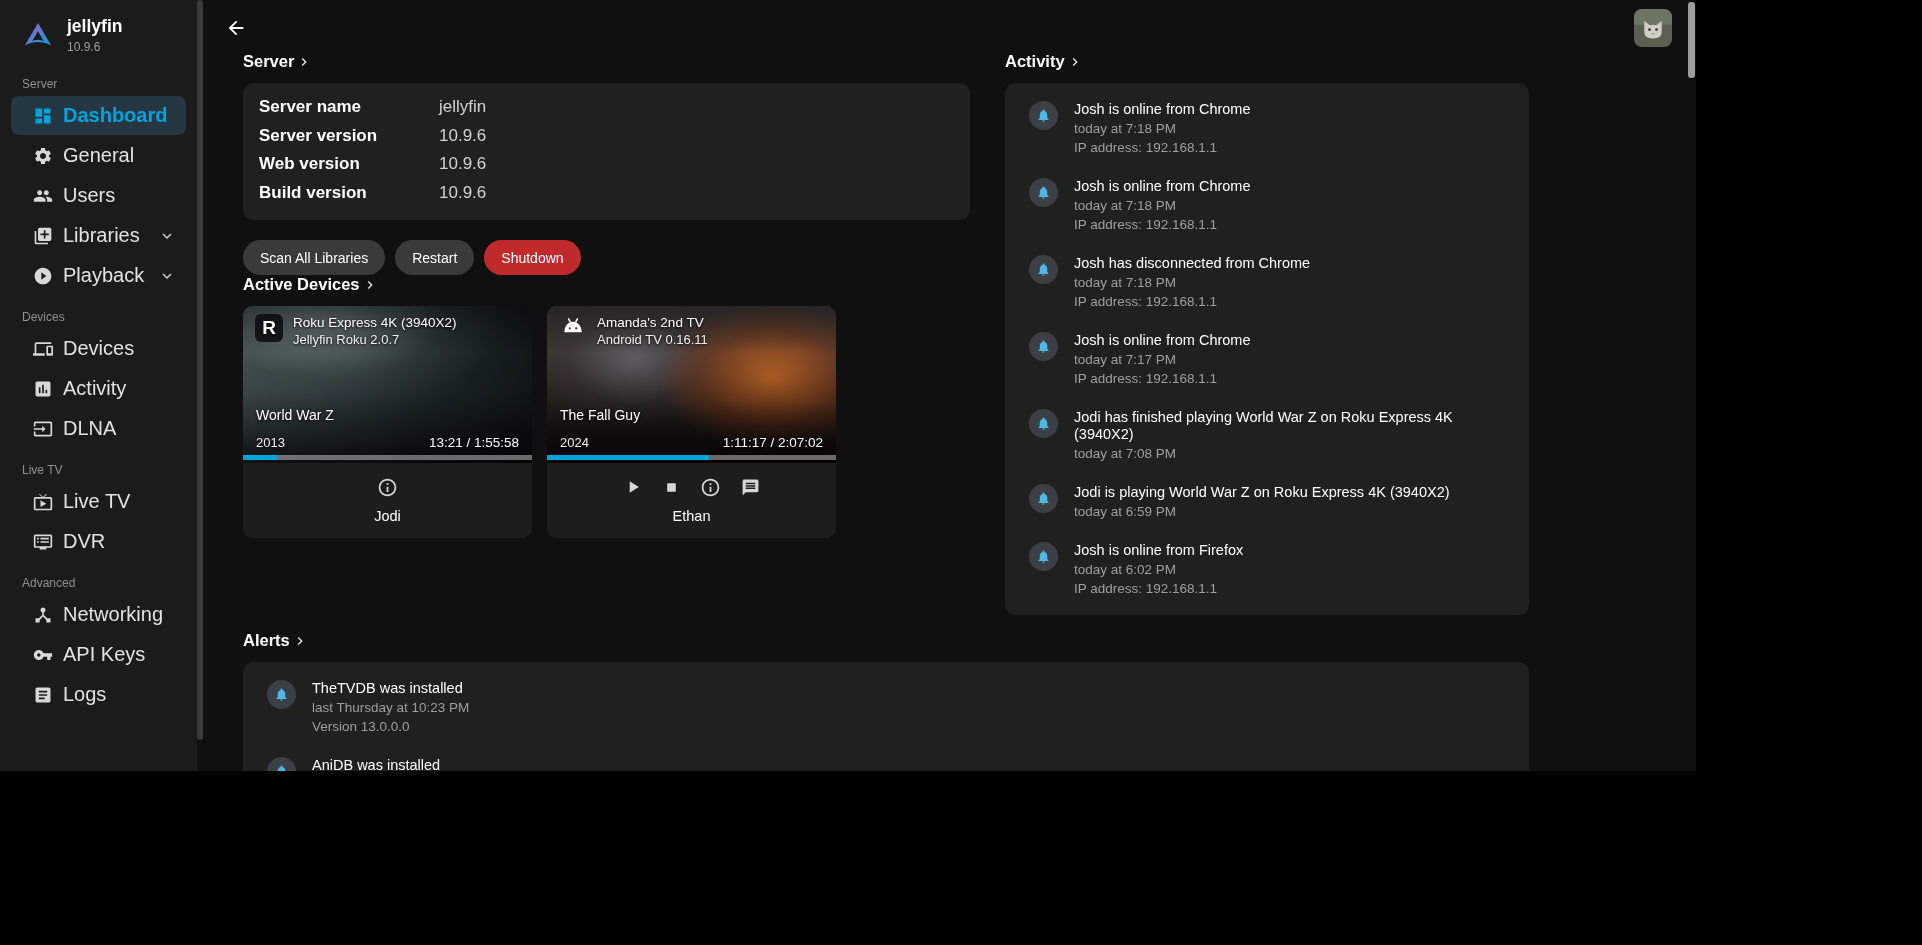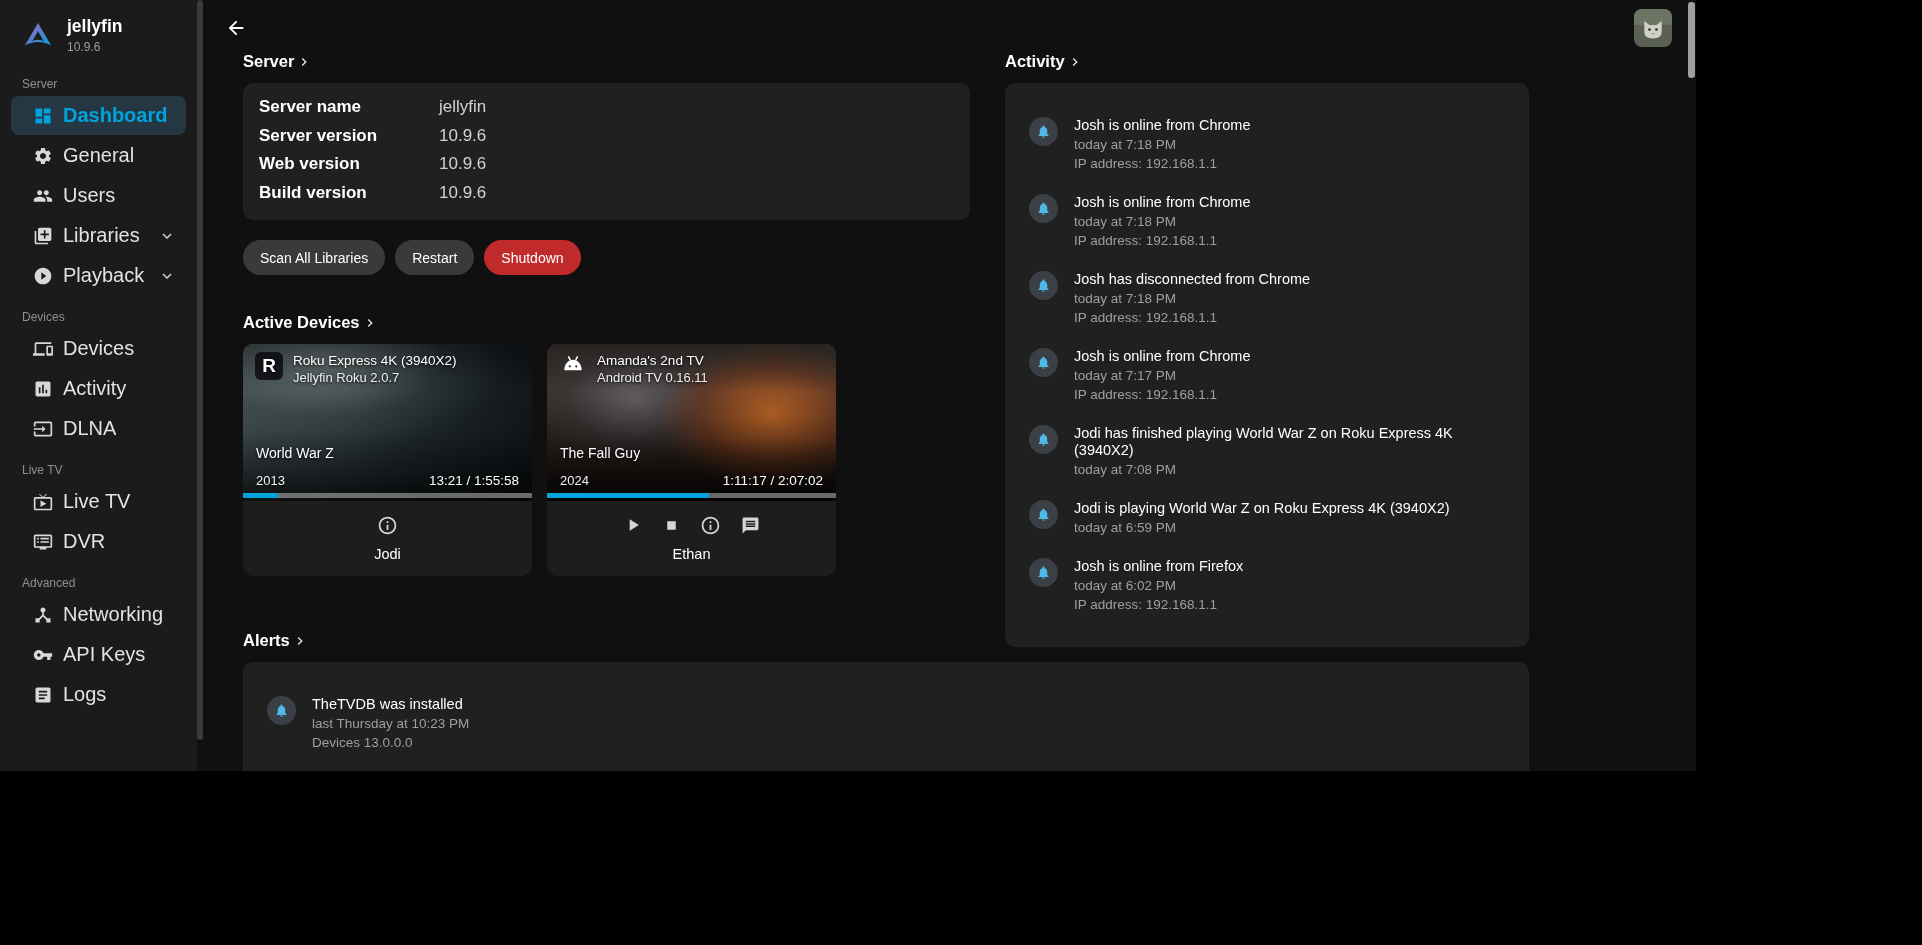--- a/index.html
+++ b/index.html
@@ -73,21 +73,21 @@
   .info-value { color: #d2d2d2; }
 
   .btn-row { margin-top: 20px; display: flex; gap: 10px; }
   .btn {
     height: 35px; padding: 0 17px; border: none; border-radius: 18px;
     background: #3a3a3a; color: #fff; font-family: inherit;
     font-size: 14px; font-weight: normal; cursor: pointer;
   }
   .btn.danger { background: #c02a2a; }
 
-  .subhead { margin-top: 38px; }
+  .subhead { }
   .cards-row { margin-top: 12px; display: flex; gap: 15px; }
   .session-card {
     width: 289px; border-radius: 10px; overflow: hidden; background: #1d1d1d;
     cursor: pointer;
   }
   .session-image { height: 157px; position: relative; }
   .image-wwz {
     background:
       linear-gradient(180deg, rgba(0,0,0,0.50) 0%, rgba(0,0,0,0.15) 30%, rgba(0,0,0,0.20) 55%, rgba(0,0,0,0.80) 100%),
       radial-gradient(90% 80% at 28% 10%, rgba(165,180,178,0.60) 0%, rgba(90,105,105,0.25) 45%, rgba(0,0,0,0) 70%),
@@ -120,21 +120,21 @@
   .session-progress {
     position: absolute; left: 0; right: 0; bottom: 3px; height: 5px;
     background: rgba(255,255,255,0.40);
   }
   .session-progress-fill { height: 100%; background: #00a4dc; }
   .session-footer { padding: 12px 0 14px; }
   .session-actions { display: flex; justify-content: center; align-items: center; gap: 20px; height: 24px; }
   .icon-btn { background: none; border: none; color: #d6d6d6; cursor: pointer; display: flex; padding: 0; }
   .session-user { text-align: center; margin-top: 9px; font-size: 14.5px; color: #fff; }
 
-  .list-card { margin-top: 12px; background: #202020; border-radius: 10px; padding: 23px 0; }
+  .list-card { margin-top: 12px; background: #202020; border-radius: 10px; padding: 7px 0; }
   .entry { display: flex; gap: 16px; padding: 11px 16px 11px 24px; align-items: flex-start; }
   .bell-circle {
     width: 29px; height: 29px; border-radius: 50%; background: #3b4046;
     flex: none; display: flex; align-items: center; justify-content: center; color: #4fb8e6;
   }
   .e-title { font-size: 14.5px; line-height: 17px; color: #fff; }
   .e-sub { font-size: 13.5px; line-height: 17px; color: #9f9f9f; margin-top: 2px; }
 
   .page-scroll-thumb {
     position: absolute; right: 1px; top: 2px; width: 7px; height: 76px;
@@ -571,21 +571,21 @@
       <div class="list-card">
         <div class="entry">
           <span class="bell-circle">
             <svg viewBox="0 0 24 24" width="15" height="15" fill="currentColor">
                 <path d="M12 22c1.1 0 2-.9 2-2h-4c0 1.1.9 2 2 2zm6-6v-5c0-3.07-1.63-5.64-4.5-6.32V4c0-.83-.67-1.5-1.5-1.5s-1.5.67-1.5 1.5v.68C7.64 5.36 6 7.92 6 11v5l-2 2v1h16v-1l-2-2z"></path>
               </svg>
           </span>
           <div>
             <div class="e-title">TheTVDB was installed</div>
             <div class="e-sub">last Thursday at 10:23 PM</div>
-            <div class="e-sub">Devices 13.0.0.0</div>
+            <div class="e-sub">Version 13.0.0.0</div>
           </div>
         </div>
         <div class="entry">
           <span class="bell-circle">
             <svg viewBox="0 0 24 24" width="15" height="15" fill="currentColor">
                 <path d="M12 22c1.1 0 2-.9 2-2h-4c0 1.1.9 2 2 2zm6-6v-5c0-3.07-1.63-5.64-4.5-6.32V4c0-.83-.67-1.5-1.5-1.5s-1.5.67-1.5 1.5v.68C7.64 5.36 6 7.92 6 11v5l-2 2v1h16v-1l-2-2z"></path>
               </svg>
           </span>
           <div>
             <div class="e-title">AniDB was installed</div>

